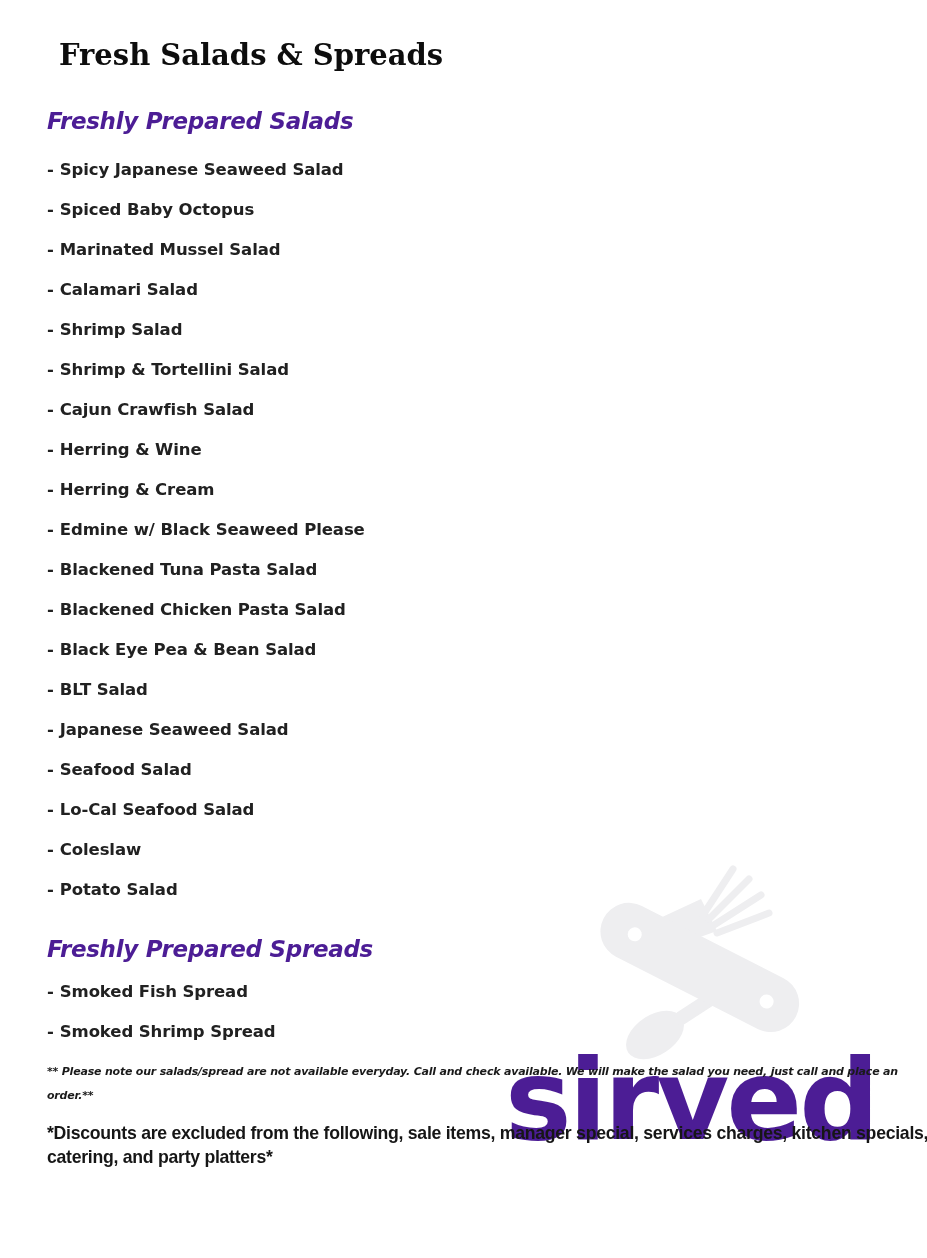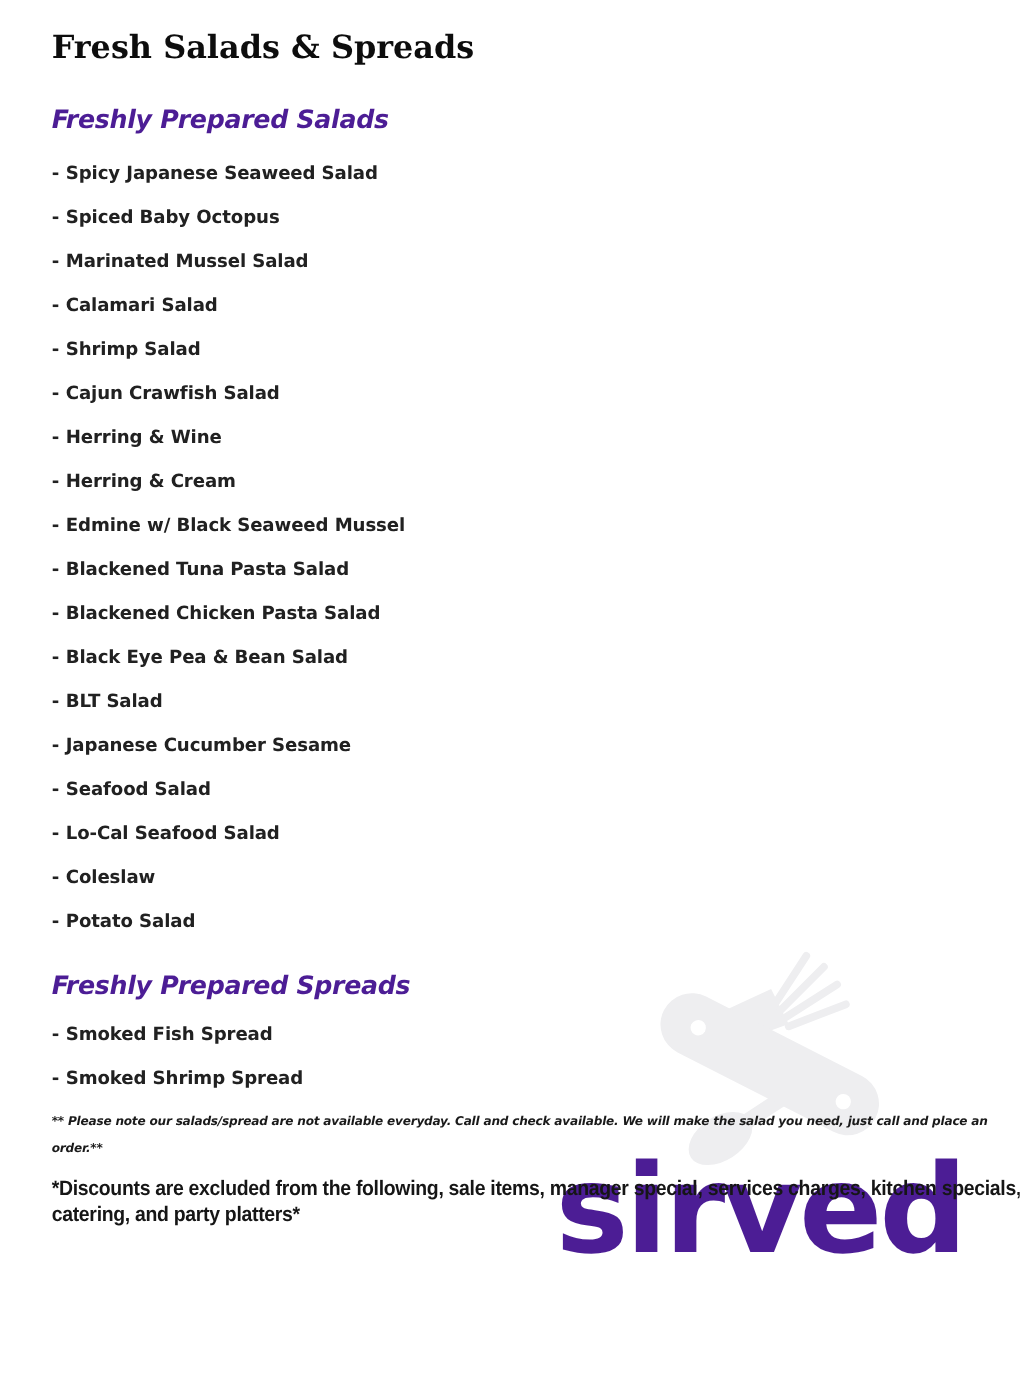--- a/index.html
+++ b/index.html
@@ -39,21 +39,21 @@
 
   
   .content {
     position: absolute;
     inset: 0;
     z-index: 2;
     padding: 24px 20px 0 47px;
     box-sizing: border-box;
   }
   .page-title {
-    margin: 0;
+    margin: 12px;
     font-family: "DejaVu Serif", serif;
     font-weight: 700;
     font-size: 29px;
     line-height: 38px;
     color: #0d0d0d;
     letter-spacing: 0;
   }
   .section-heading {
     margin: 32px 0 0 0;
     font-family: "DejaVu Sans", sans-serif;
@@ -145,38 +145,39 @@
       <li><span class="item-marker">-</span><span>Spicy Japanese Seaweed Salad</span></li>
 
       <li><span class="item-marker">-</span><span>Spiced Baby Octopus</span></li>
 
       <li><span class="item-marker">-</span><span>Marinated Mussel Salad</span></li>
 
       <li><span class="item-marker">-</span><span>Calamari Salad</span></li>
 
       <li><span class="item-marker">-</span><span>Shrimp Salad</span></li>
 
+      <li><span class="item-marker">-</span><span>Shrimp &amp; Tortellini Salad</span></li>
 
       <li><span class="item-marker">-</span><span>Cajun Crawfish Salad</span></li>
 
       <li><span class="item-marker">-</span><span>Herring &amp; Wine</span></li>
 
       <li><span class="item-marker">-</span><span>Herring &amp; Cream</span></li>
 
-      <li><span class="item-marker">-</span><span>Edmine w/ Black Seaweed Mussel</span></li>
+      <li><span class="item-marker">-</span><span>Edmine w/ Black Seaweed Please</span></li>
 
       <li><span class="item-marker">-</span><span>Blackened Tuna Pasta Salad</span></li>
 
       <li><span class="item-marker">-</span><span>Blackened Chicken Pasta Salad</span></li>
 
       <li><span class="item-marker">-</span><span>Black Eye Pea &amp; Bean Salad</span></li>
 
       <li><span class="item-marker">-</span><span>BLT Salad</span></li>
 
-      <li><span class="item-marker">-</span><span>Japanese Cucumber Sesame</span></li>
+      <li><span class="item-marker">-</span><span>Japanese Seaweed Salad</span></li>
 
       <li><span class="item-marker">-</span><span>Seafood Salad</span></li>
 
       <li><span class="item-marker">-</span><span>Lo-Cal Seafood Salad</span></li>
 
       <li><span class="item-marker">-</span><span>Coleslaw</span></li>
 
       <li><span class="item-marker">-</span><span>Potato Salad</span></li>
     </ul>
 

